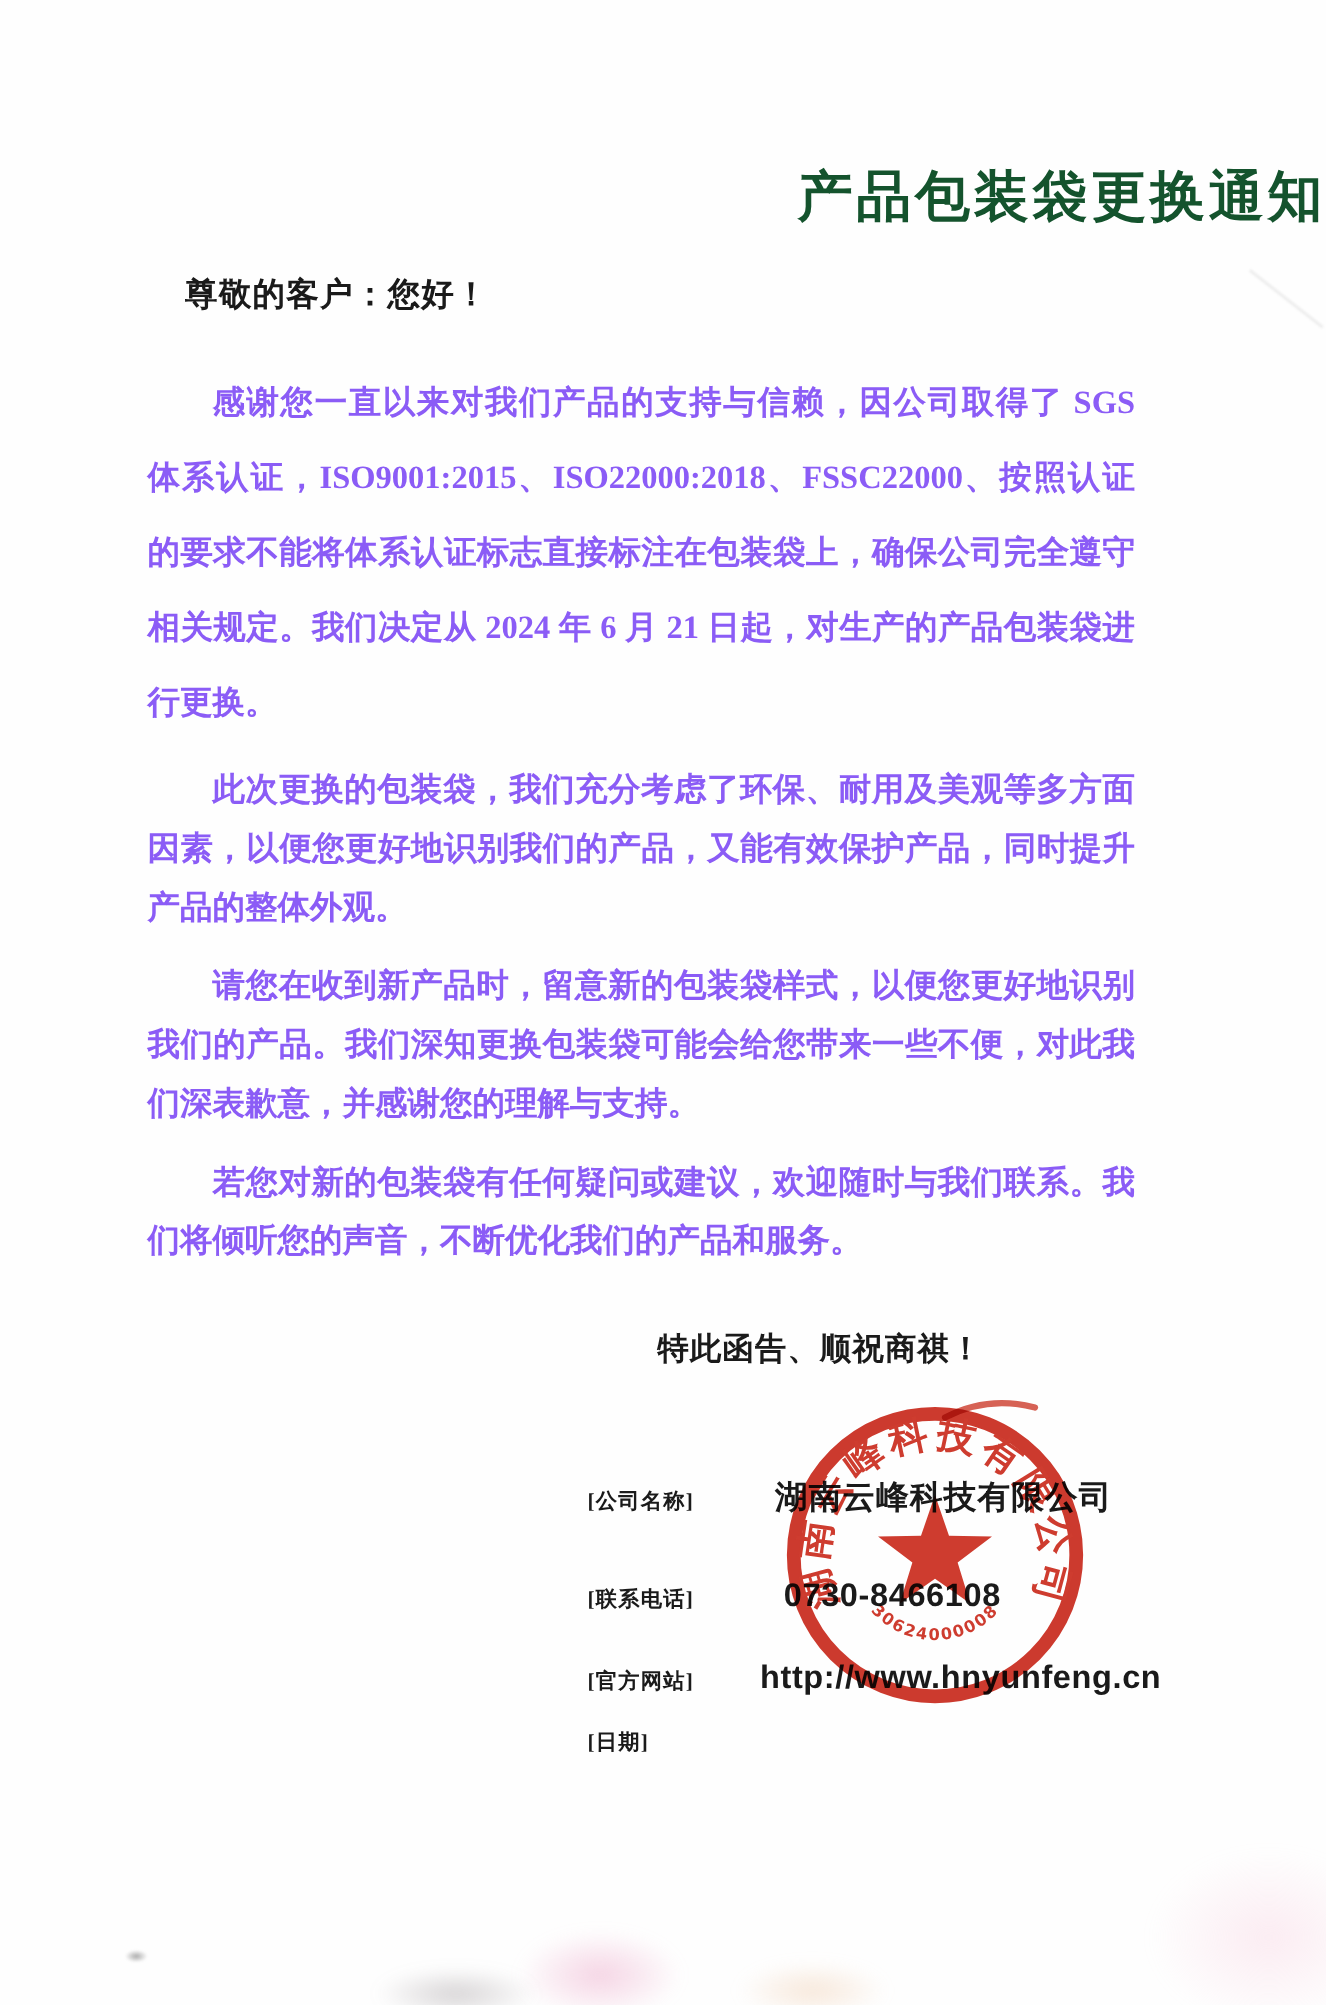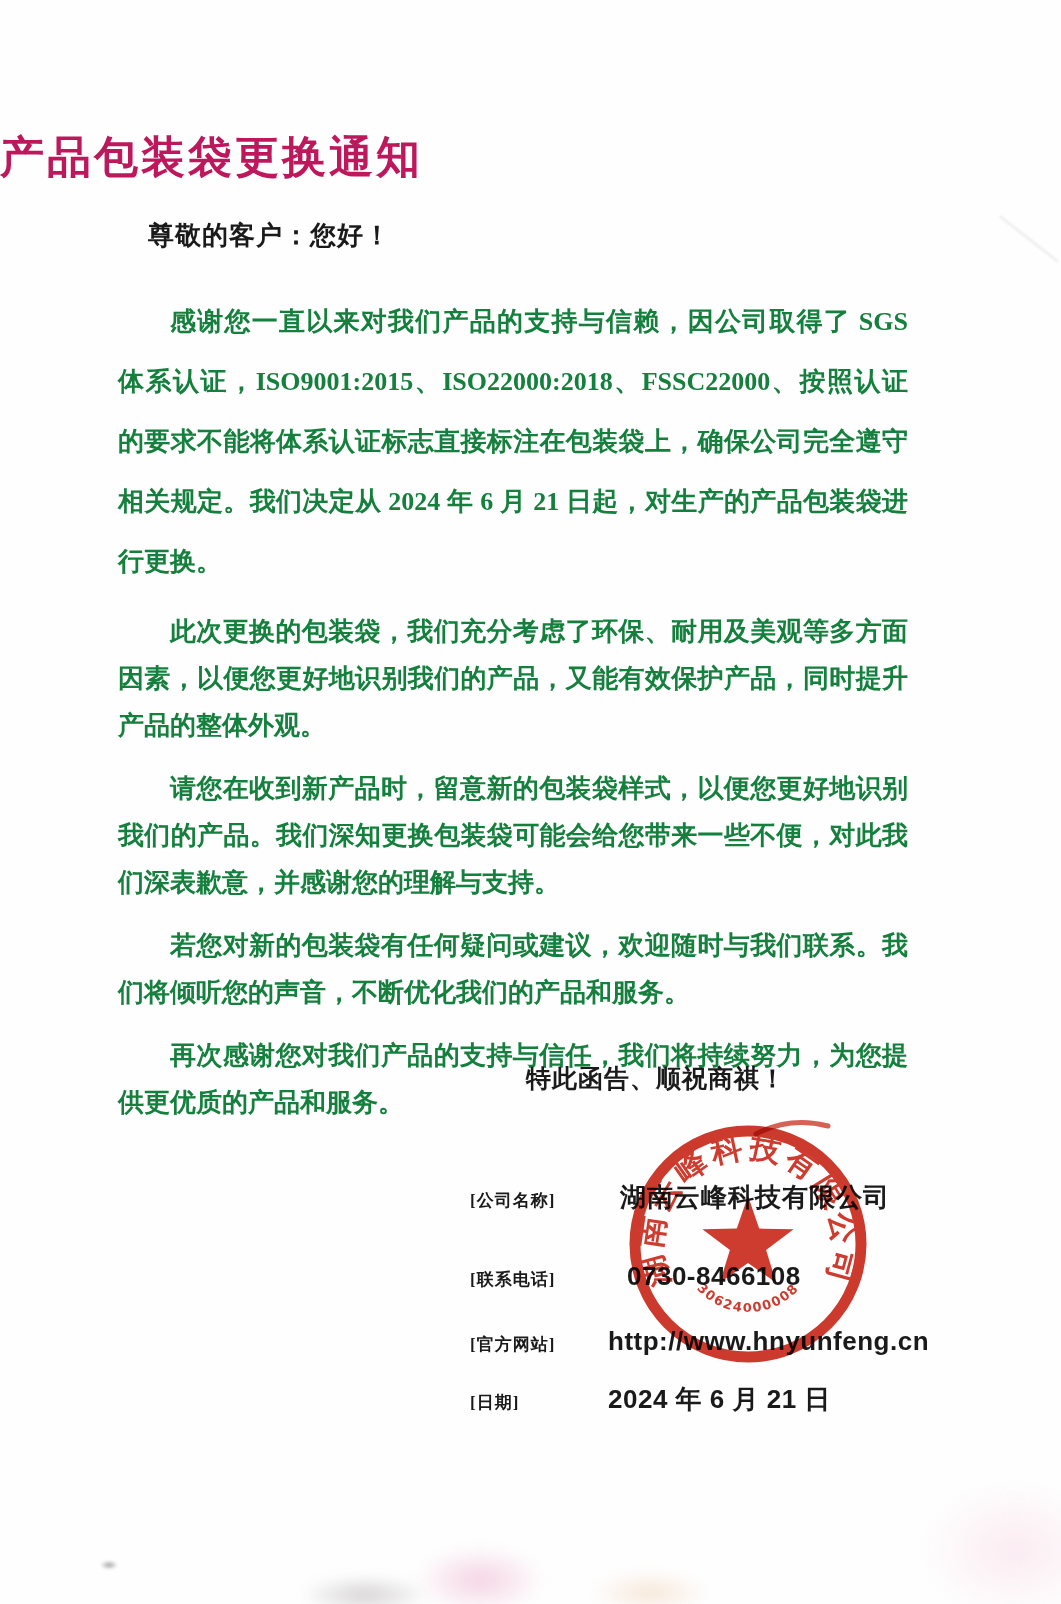--- a/index.html
+++ b/index.html
@@ -6,33 +6,33 @@
   .page{
     position:relative;
     width:1061px;height:1604px;
     background:#fefefe;
     overflow:hidden;
     font-family:"Liberation Serif","DejaVu Serif",serif;
     color:#1a1a1a;
   }
   .title{
     position:absolute;left:0;top:128px;width:1061px;
-    text-align:left;
+    text-align:right;
     font-size:44px;font-weight:700;letter-spacing:3px;
-    color:#be185d;
+    color:#14532d;
   }
   .greeting{
     position:absolute;left:148px;top:218px;
     font-size:26px;font-weight:700;letter-spacing:1px;
   }
   .body-text{
     position:absolute;left:118px;top:292px;width:790px;
     text-align:justify;
     font-size:26px;font-weight:700;
-    color:#15803d;
+    color:#8b5cf6;
   }
   .body-text p{margin:0 0 16px 0;text-indent:2em;}
   .body-text p.loose{line-height:60px;}
   .body-text p.tight{line-height:47px;}
   .closing{
     position:absolute;left:526px;top:1062px;
     font-size:25px;font-weight:700;letter-spacing:1px;
   }
   .signature{
     position:absolute;left:470px;top:1180px;width:480px;
@@ -82,41 +82,39 @@
 
   <div class="title">产品包装袋更换通知</div>
 
   <div class="greeting">尊敬的客户：您好！</div>
 
   <div class="body-text">
     <p class="loose">感谢您一直以来对我们产品的支持与信赖，因公司取得了 SGS 体系认证，ISO9001:2015、ISO22000:2018、FSSC22000、按照认证的要求不能将体系认证标志直接标注在包装袋上，确保公司完全遵守相关规定。我们决定从 2024 年 6 月 21 日起，对生产的产品包装袋进行更换。</p>
     <p class="tight">此次更换的包装袋，我们充分考虑了环保、耐用及美观等多方面因素，以便您更好地识别我们的产品，又能有效保护产品，同时提升产品的整体外观。</p>
     <p class="tight">请您在收到新产品时，留意新的包装袋样式，以便您更好地识别我们的产品。我们深知更换包装袋可能会给您带来一些不便，对此我们深表歉意，并感谢您的理解与支持。</p>
     <p class="tight">若您对新的包装袋有任何疑问或建议，欢迎随时与我们联系。我们将倾听您的声音，不断优化我们的产品和服务。</p>
-    <p class="tight">再次感谢您对我们产品的支持与信任，我们将持续努力，为您提供更优质的产品和服务。</p>
   </div>
 
   <div class="closing">特此函告、顺祝商祺！</div>
 
   <div class="signature">
     <div class="sig-row r-name">
       <span class="lbl">[公司名称]</span>
       <span class="val serif-name">湖南云峰科技有限公司</span>
     </div>
     <div class="sig-row r-phone">
       <span class="lbl">[联系电话]</span>
       <span class="val sans">0730-8466108</span>
     </div>
     <div class="sig-row r-site">
       <span class="lbl">[官方网站]</span>
       <span class="val sans">http://www.hnyunfeng.cn</span>
     </div>
     <div class="sig-row r-date">
       <span class="lbl">[日期]</span>
-      <span class="val sans">2024 年 6 月 21 日</span>
     </div>
   </div>
 
   <svg class="stamp" viewBox="0 0 300 300" xmlns="http://www.w3.org/2000/svg">
     <defs>
       <path id="sealTextArc" d="M 72.1 186.3 A 86 86 0 1 1 227.9 186.3" fill="none"></path>
       <path id="sealCodeArc" d="M 96.4 191.9 A 68 68 0 0 0 203.6 191.9" fill="none"></path>
     </defs>
     <circle cx="150" cy="150" r="113" fill="none" stroke="#c9291c" stroke-width="11"></circle>
     <polygon fill="#cb2b1d" points="150,102 138.8,134.6 104.4,135.2 131.9,155.9 121.8,188.8 150,169 178.2,188.8 168.1,155.9 195.6,135.2 161.2,134.6"></polygon>

